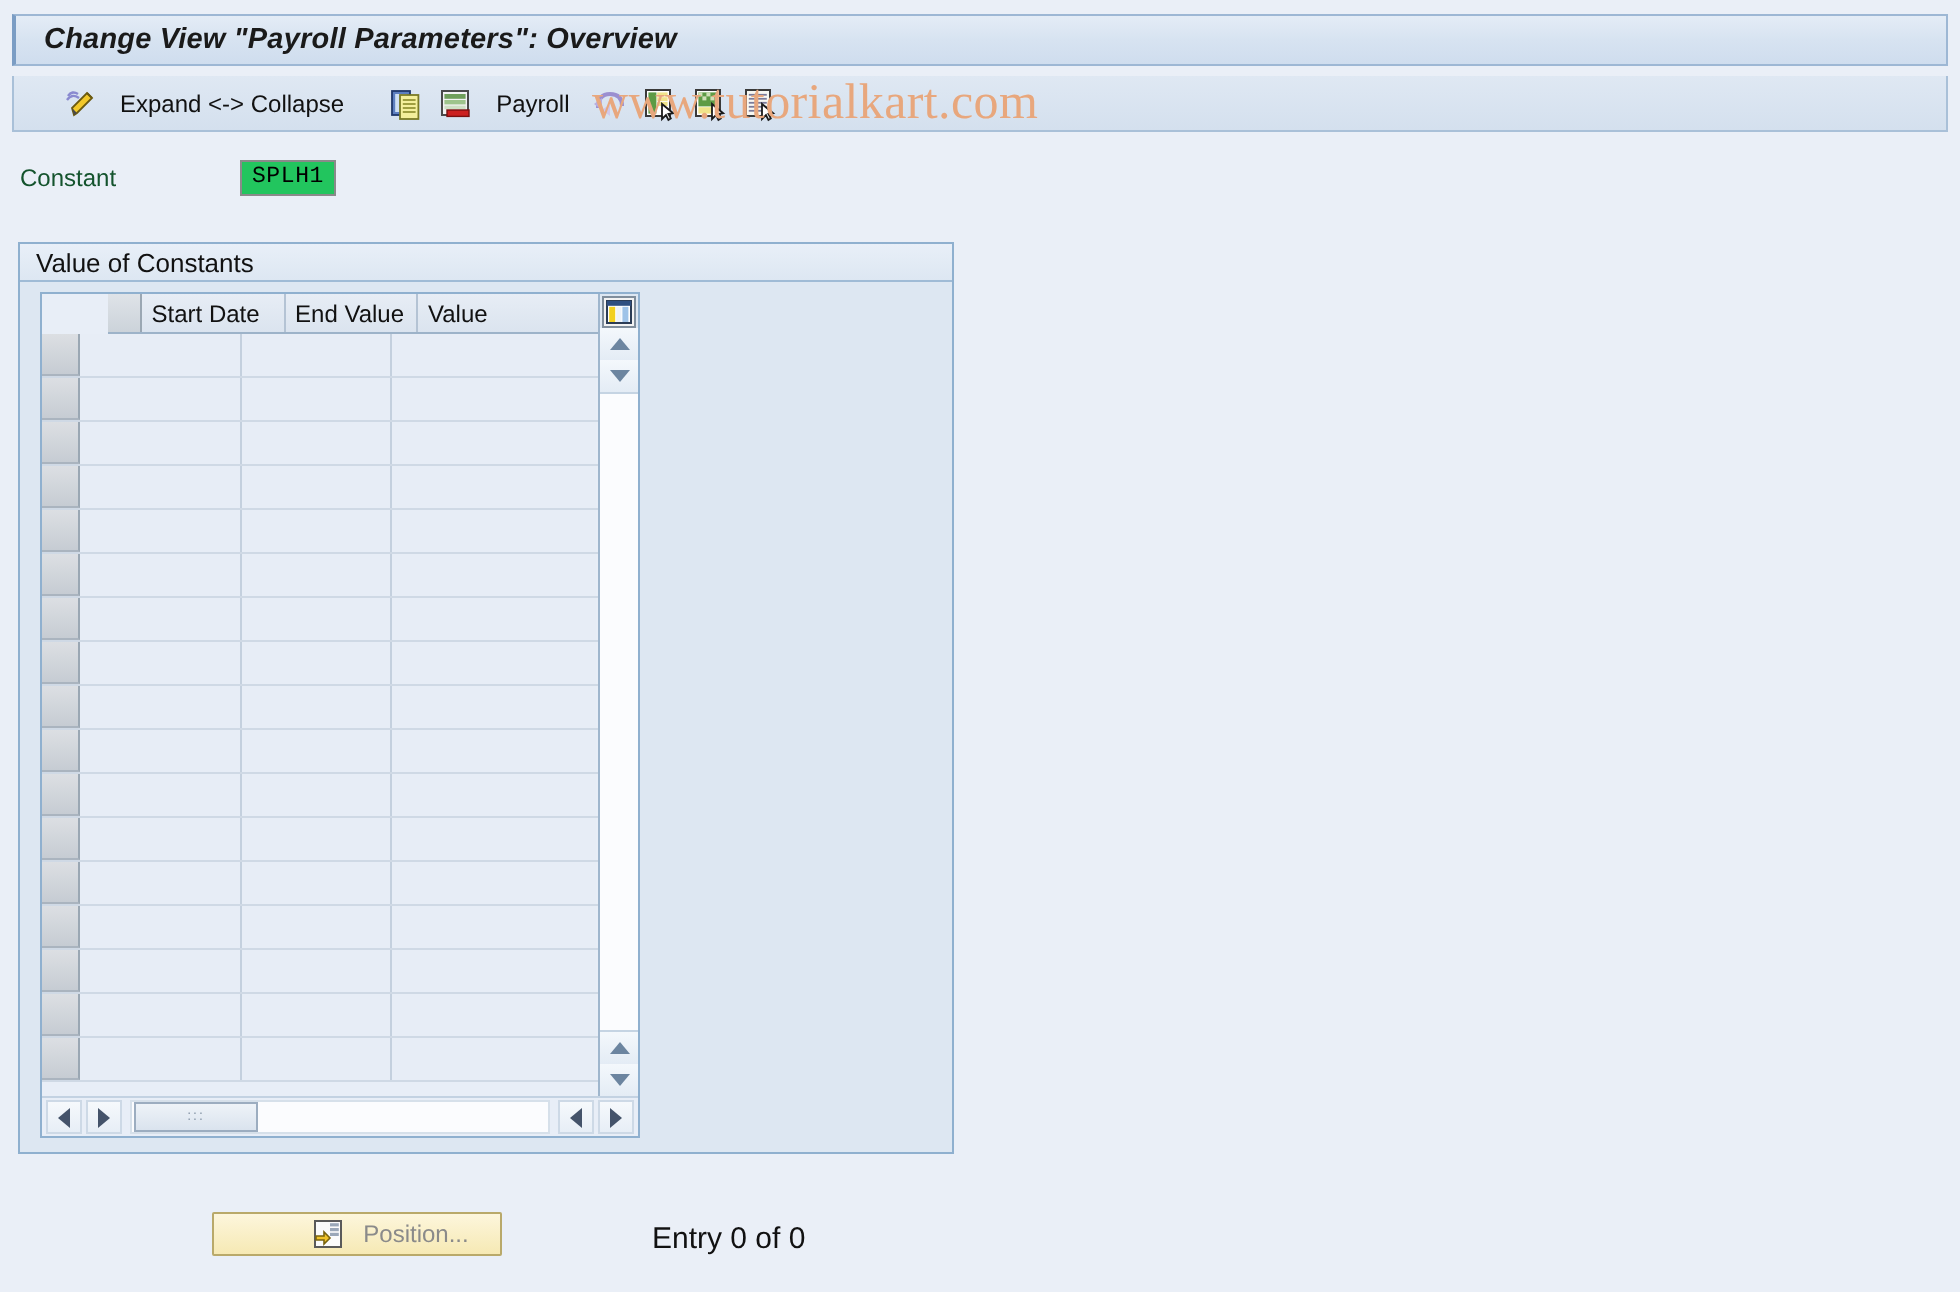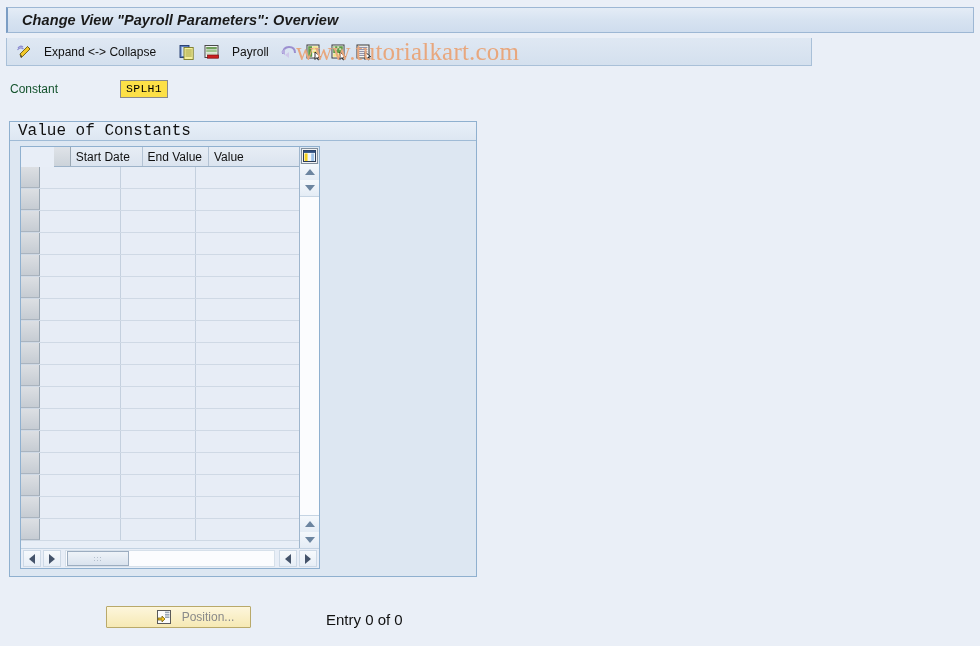--- a/index.html
+++ b/index.html
@@ -36,28 +36,28 @@
     font-size: 14.5px;
     color: #1a1a1a;
     letter-spacing: .1px;
     white-space: nowrap;
   }
 
   
   .toolbar {
     position: absolute;
     left: 6px; top: 38px;
-    width: 806px; height: 28px;
+    width: 968px; height: 28px;
     background: linear-gradient(to bottom, #dfe8f3 0%, #d4e0ee 100%);
     border: 1px solid #a9c0d8;
     border-top: none;
     box-sizing: border-box;
     display: flex;
     align-items: center;
-    padding-left: 8px;
+    padding-left: 24px;
     gap: 7px;
   }
   .tb-item {
     display: flex;
     align-items: center;
     height: 22px;
     cursor: default;
   }
   .tb-label {
     font-size: 12px;
@@ -76,21 +76,21 @@
     align-items: center;
   }
   .constant-label {
     width: 110px;
     font-size: 12px;
     color: #14532d;
   }
   .constant-field {
     width: 48px;
     height: 18px;
-    background: #fde047;
+    background: #22c55e;
     border: 1px solid #8a8a8a;
     box-sizing: border-box;
     font-family: "Liberation Mono", monospace;
     font-size: 11.5px;
     line-height: 16px;
     text-align: center;
     color: #000;
     letter-spacing: .3px;
   }
 
@@ -108,23 +108,22 @@
     left: 0; top: 0;
     width: 100%; height: 19px;
     box-sizing: border-box;
     background: linear-gradient(to bottom, #e8eff8 0%, #dde7f2 100%);
     border-bottom: 1px solid #9fbbd6;
     display: flex;
     align-items: center;
   }
   .group-header-text {
     padding-left: 8px;
-    font-size: 16px;
+    font-size: 13px;
     color: #111;
-    font-family: Liberation Mono, monospace;
   }
 
   
   .table-wrap {
     position: absolute;
     left: 10px; top: 24px;
     width: 300px; height: 423px;
     box-sizing: border-box;
     border: 1px solid #8fb0cf;
     background: #e8eef7;

